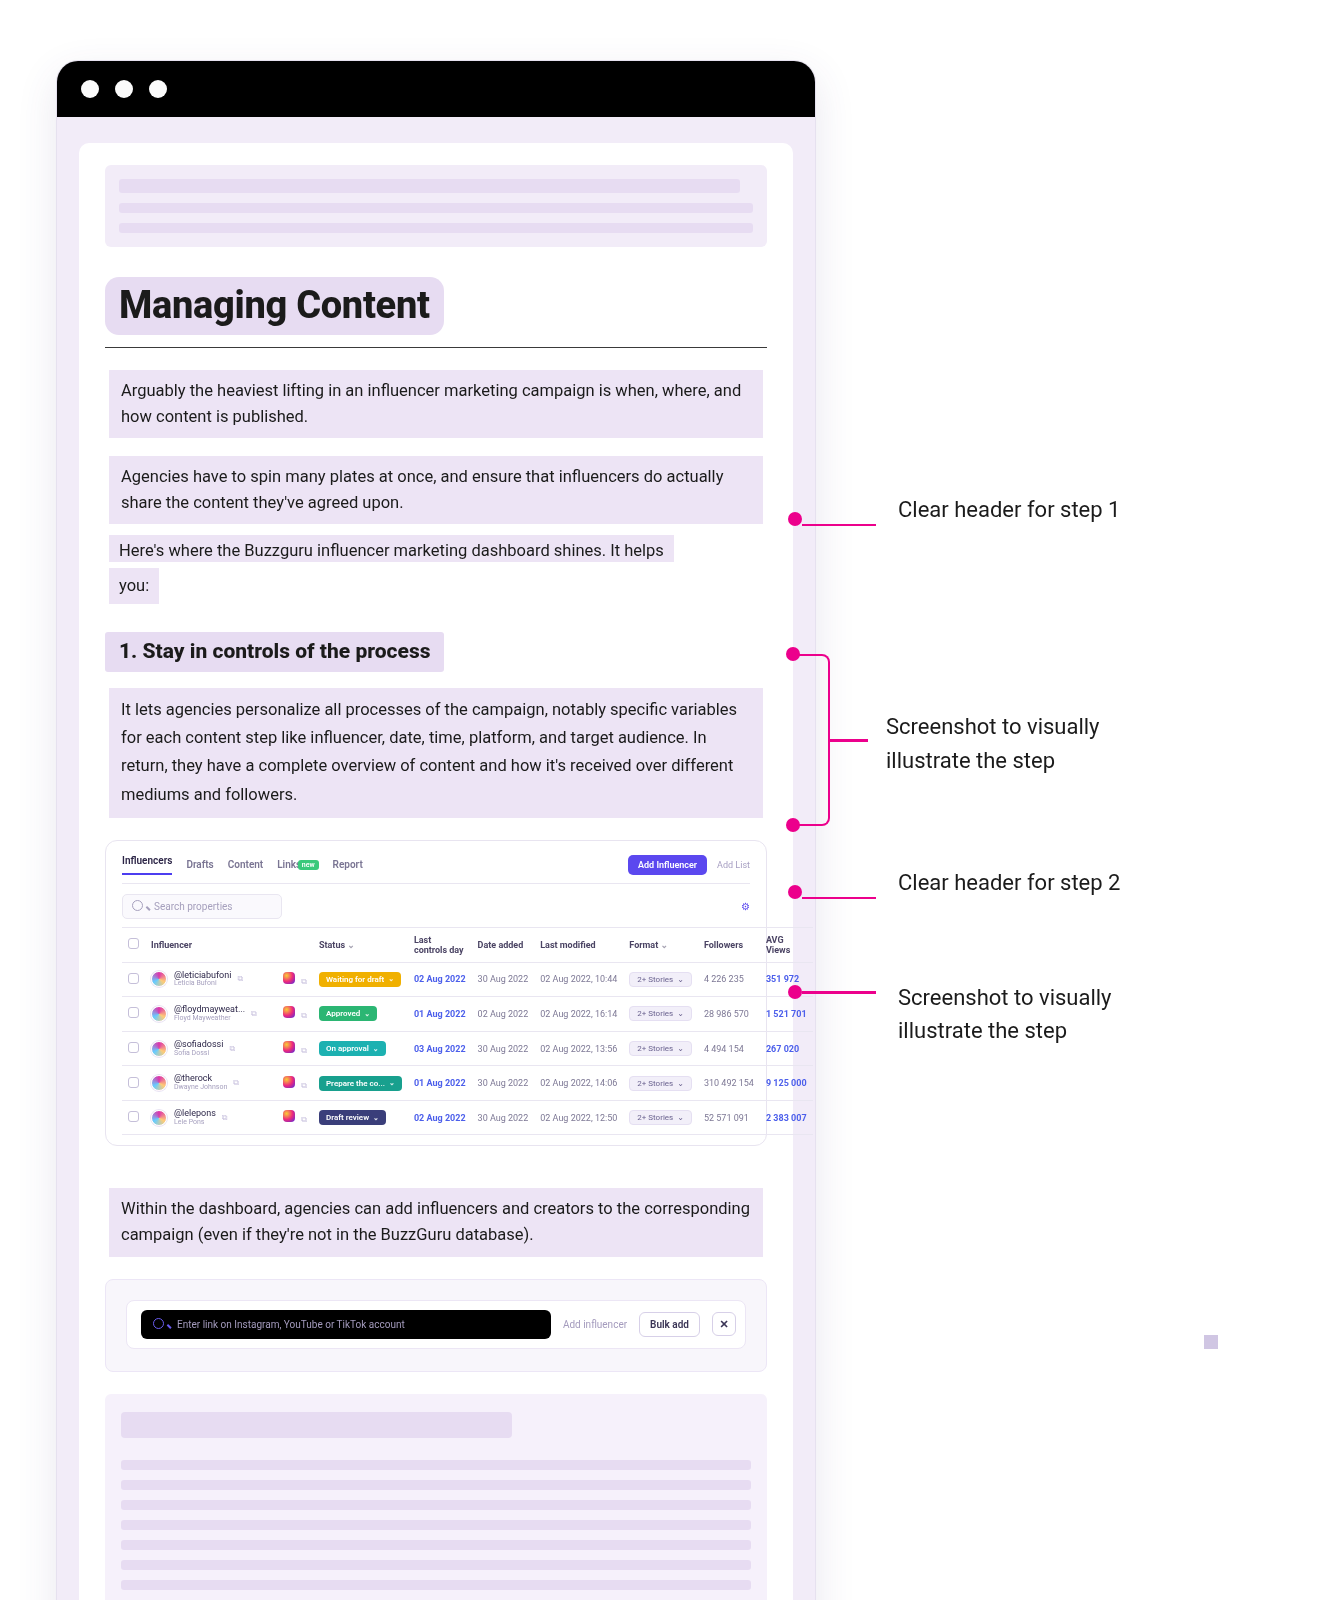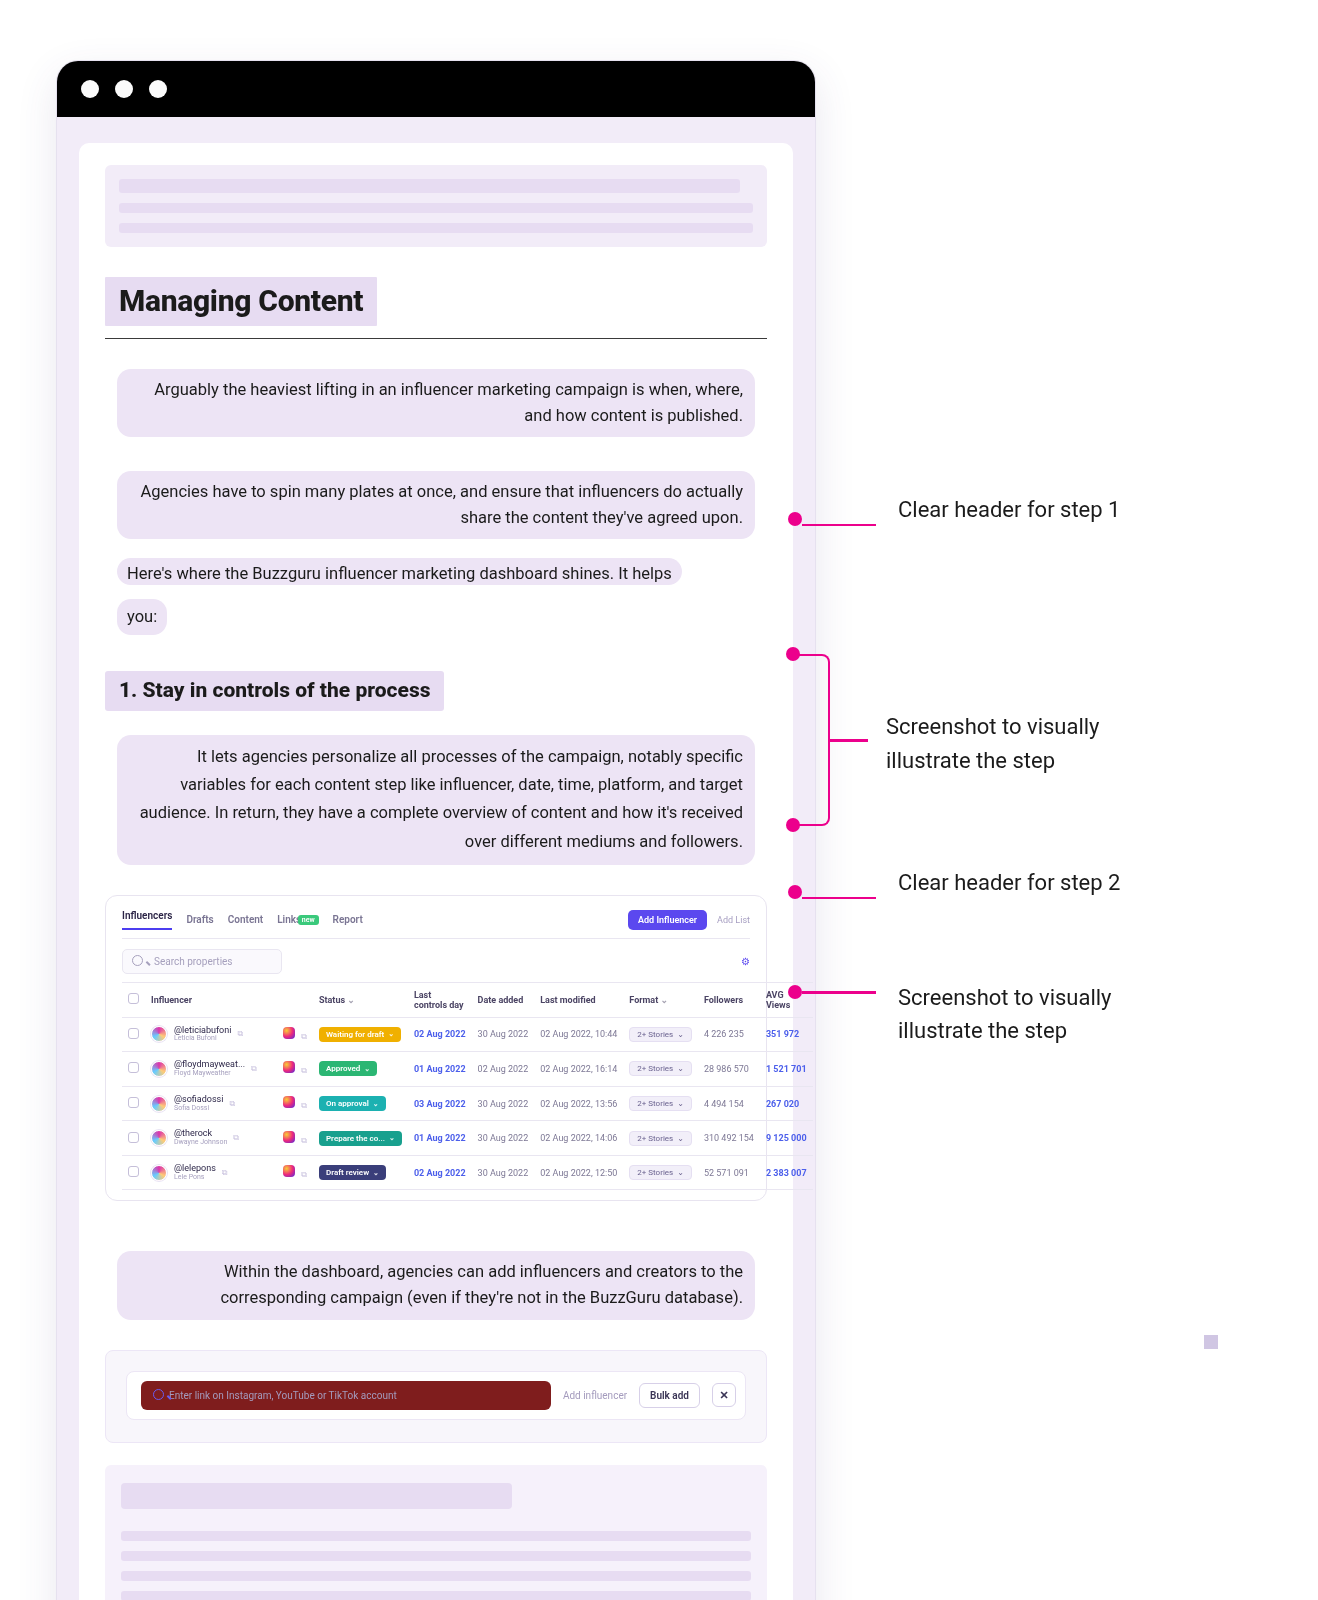--- a/index.html
+++ b/index.html
@@ -73,30 +73,30 @@
   }
   .placeholder-band{
     background:var(--lav-light);
     border-radius:6px;
     padding:14px 14px;
   }
   .placeholder-lines{display:flex;flex-direction:column;gap:10px;}
   .pl-line{height:10px;background:var(--lav);border-radius:3px;}
   .pl-line.wide{height:14px;}
   h1.section-title{
-    font-size:30px;
+    font-size:38px;
     font-weight:800;
     margin:0;
     display:inline-block;
     padding:6px 14px 8px;
     background:var(--lav);
-    border-radius:1px;
+    border-radius:14px;
     letter-spacing:-.3px;
   }
-  .hl{background:var(--lav-soft);display:block;border-radius:14px;padding:8px 12px 9px;margin:12px;text-align:right;}
+  .hl{background:var(--lav-soft);display:block;border-radius:0;padding:8px 12px 9px;margin:4px;}
   .para{font-size:16.5px;line-height:1.55;}
   .step-title{
     font-size:21px;
     font-weight:800;
     display:inline-block;
     padding:7px 14px 9px;
     background:var(--lav);
     border-radius:3px;
     margin:0;
   }
@@ -150,21 +150,21 @@
   .format-pill{background:#f2eff9;border:1px solid #e5dff2;color:#6b6390;border-radius:4px;padding:2px 7px;font-size:8px;display:inline-flex;gap:4px;align-items:center;}
   .num-strong{color:#2d2749;font-weight:700;}
   .num-muted{color:#7d7895;}
   .screenshot2{
     background:var(--panel-bg);border-radius:8px;padding:20px 20px 22px;border:1px solid #ece6f6;
   }
   .addbar{
     background:#fff;border-radius:8px;padding:9px 9px 9px 14px;
     display:flex;align-items:center;gap:12px;border:1px solid #ece6f5;
   }
-  .addbar .field{flex:1;background:#7f1d1d;border-radius:6px;padding:8px 12px;color:#a49bbd;font-size:10px;display:flex;gap:0;align-items:center;text-align:center;}
+  .addbar .field{flex:1;background:#000000;border-radius:6px;padding:8px 12px;color:#a49bbd;font-size:10px;display:flex;gap:8px;align-items:center;text-align:center;}
   .add-inf{color:#a49bbd;font-size:10px;}
   .bulk{background:#fff;border:1px solid #d7d0e8;border-radius:6px;font-size:10px;padding:6px 10px;color:#3b3556;font-weight:600;}
   .closebtn{width:24px;height:24px;border-radius:6px;border:1px solid #d7d0e8;display:flex;align-items:center;justify-content:center;color:#3b3556;font-weight:700;font-size:11px;}
   
   .annot{position:absolute;left:0;display:flex;align-items:flex-end;}
   .annot .dotp{width:14px;height:14px;border-radius:50%;background:var(--pink);flex:none;margin-top:4px;}
   .annot .linep{height:2.5px;background:var(--pink);flex:none;}
   .annot .label{font-size:22px;color:#1b1b1b;margin-left:22px;line-height:1.5;}
   .bracket{position:absolute;border:2.5px solid var(--pink);border-left:none;border-radius:0 8px 8px 0;}
   .brdot{position:absolute;width:14px;height:14px;background:var(--pink);border-radius:50%;}

